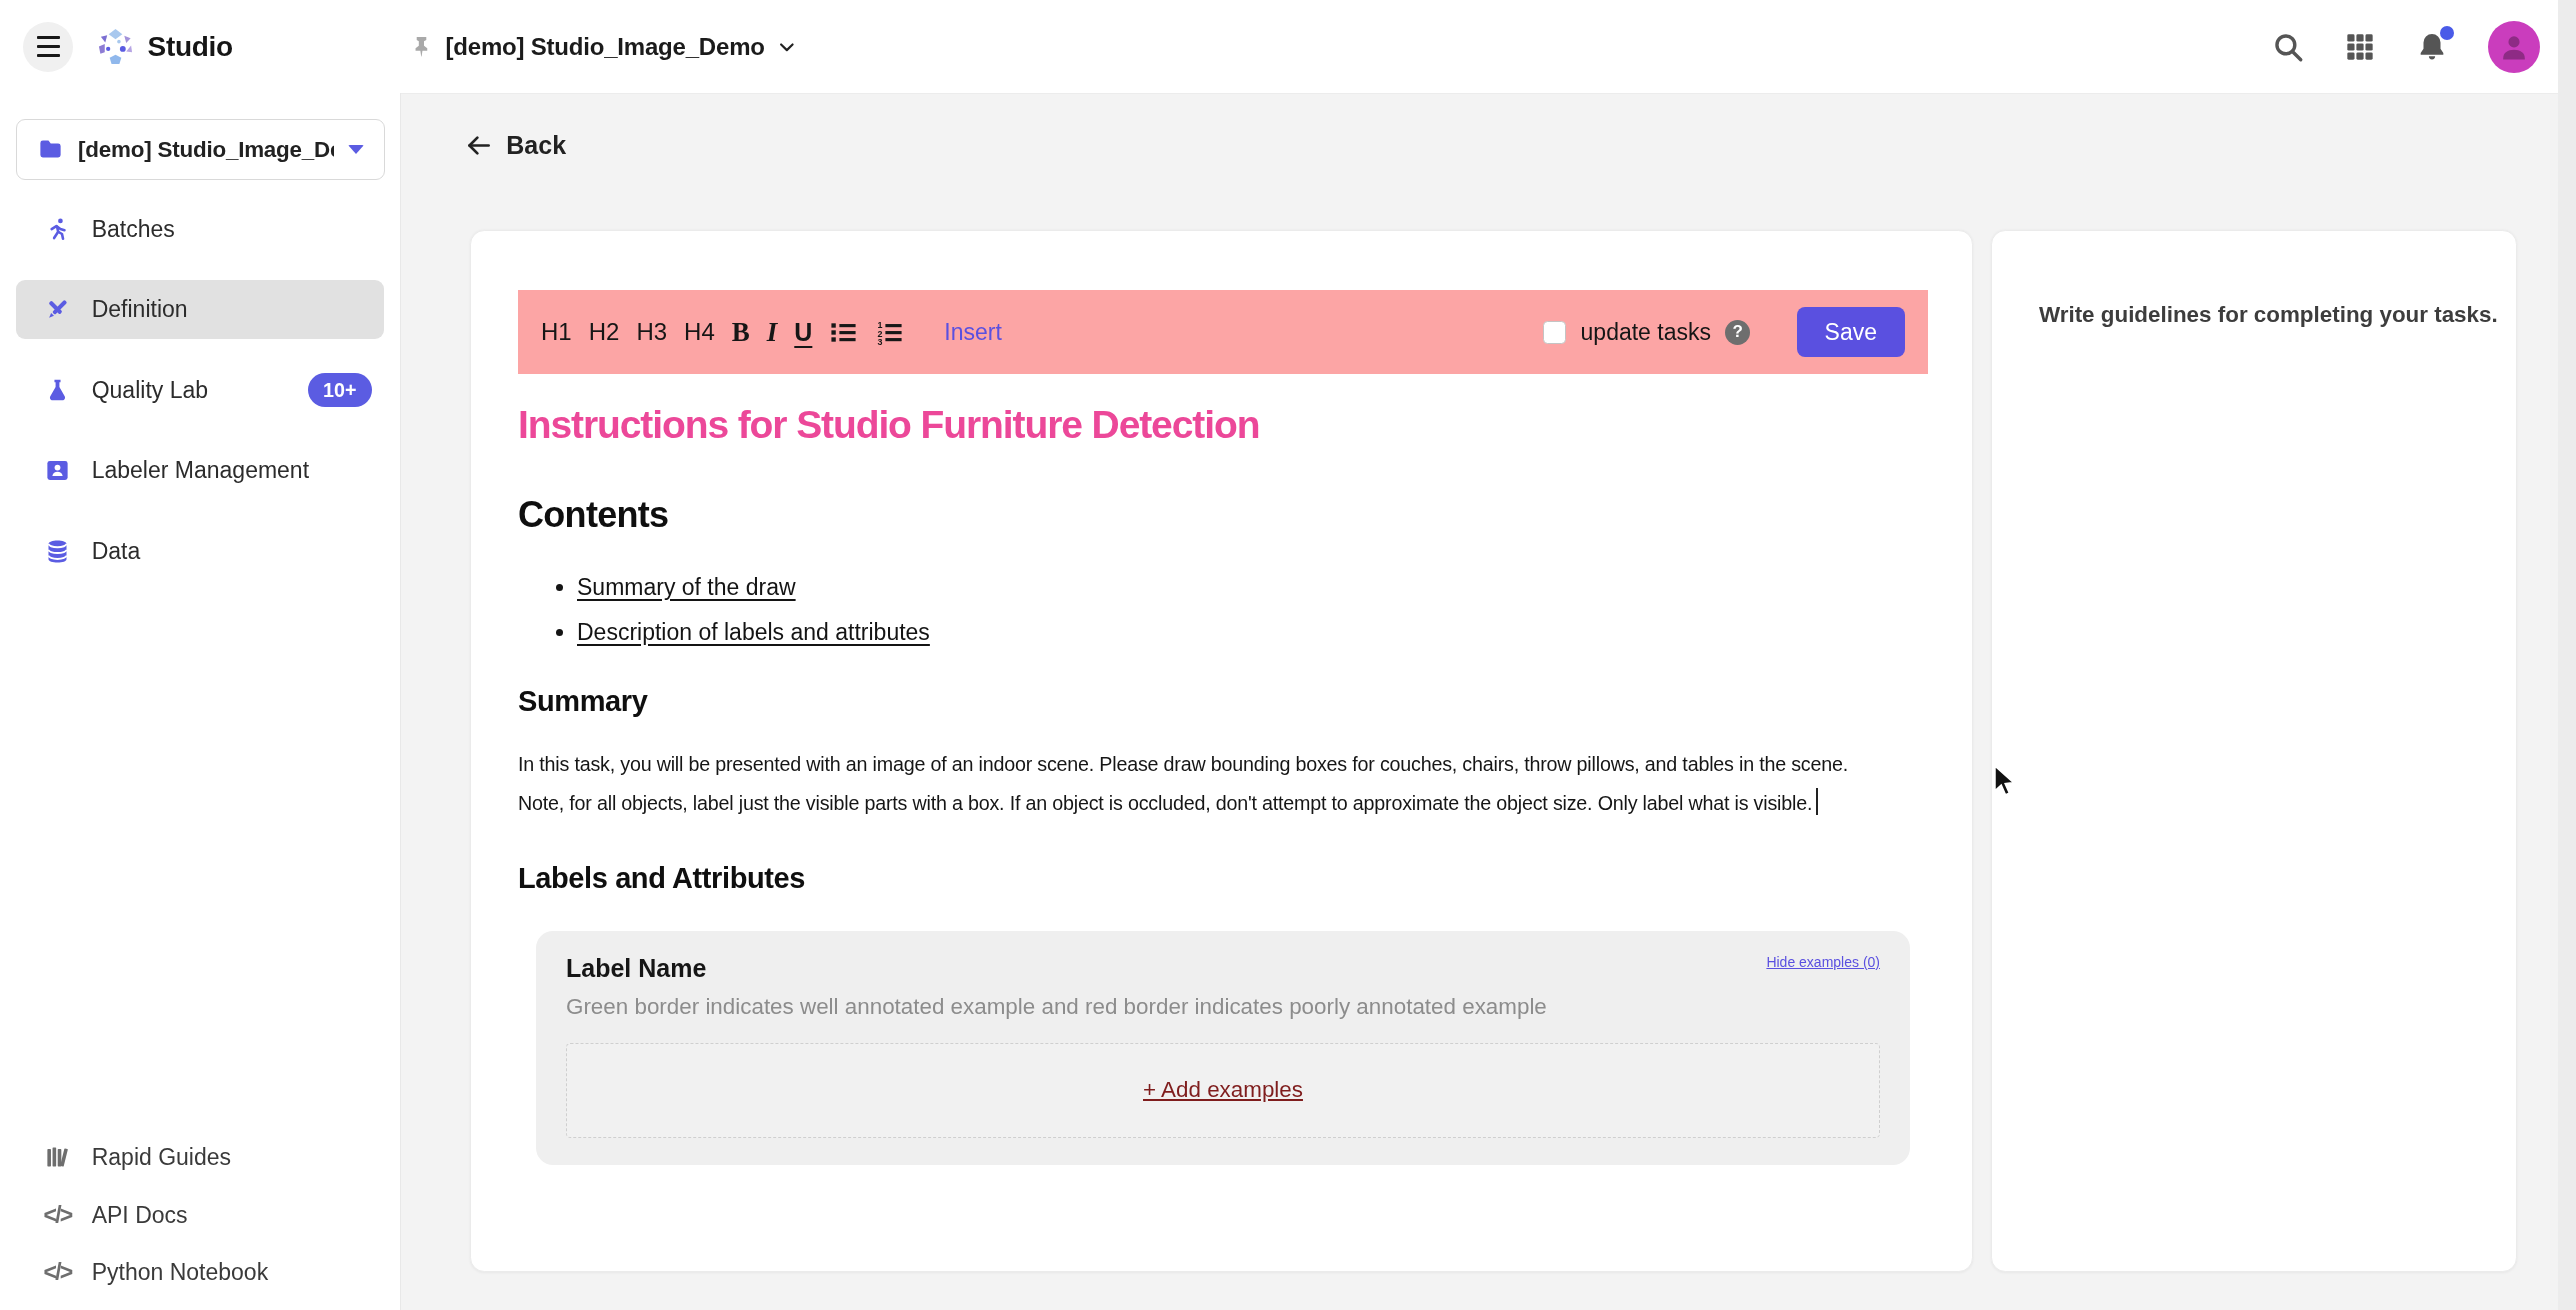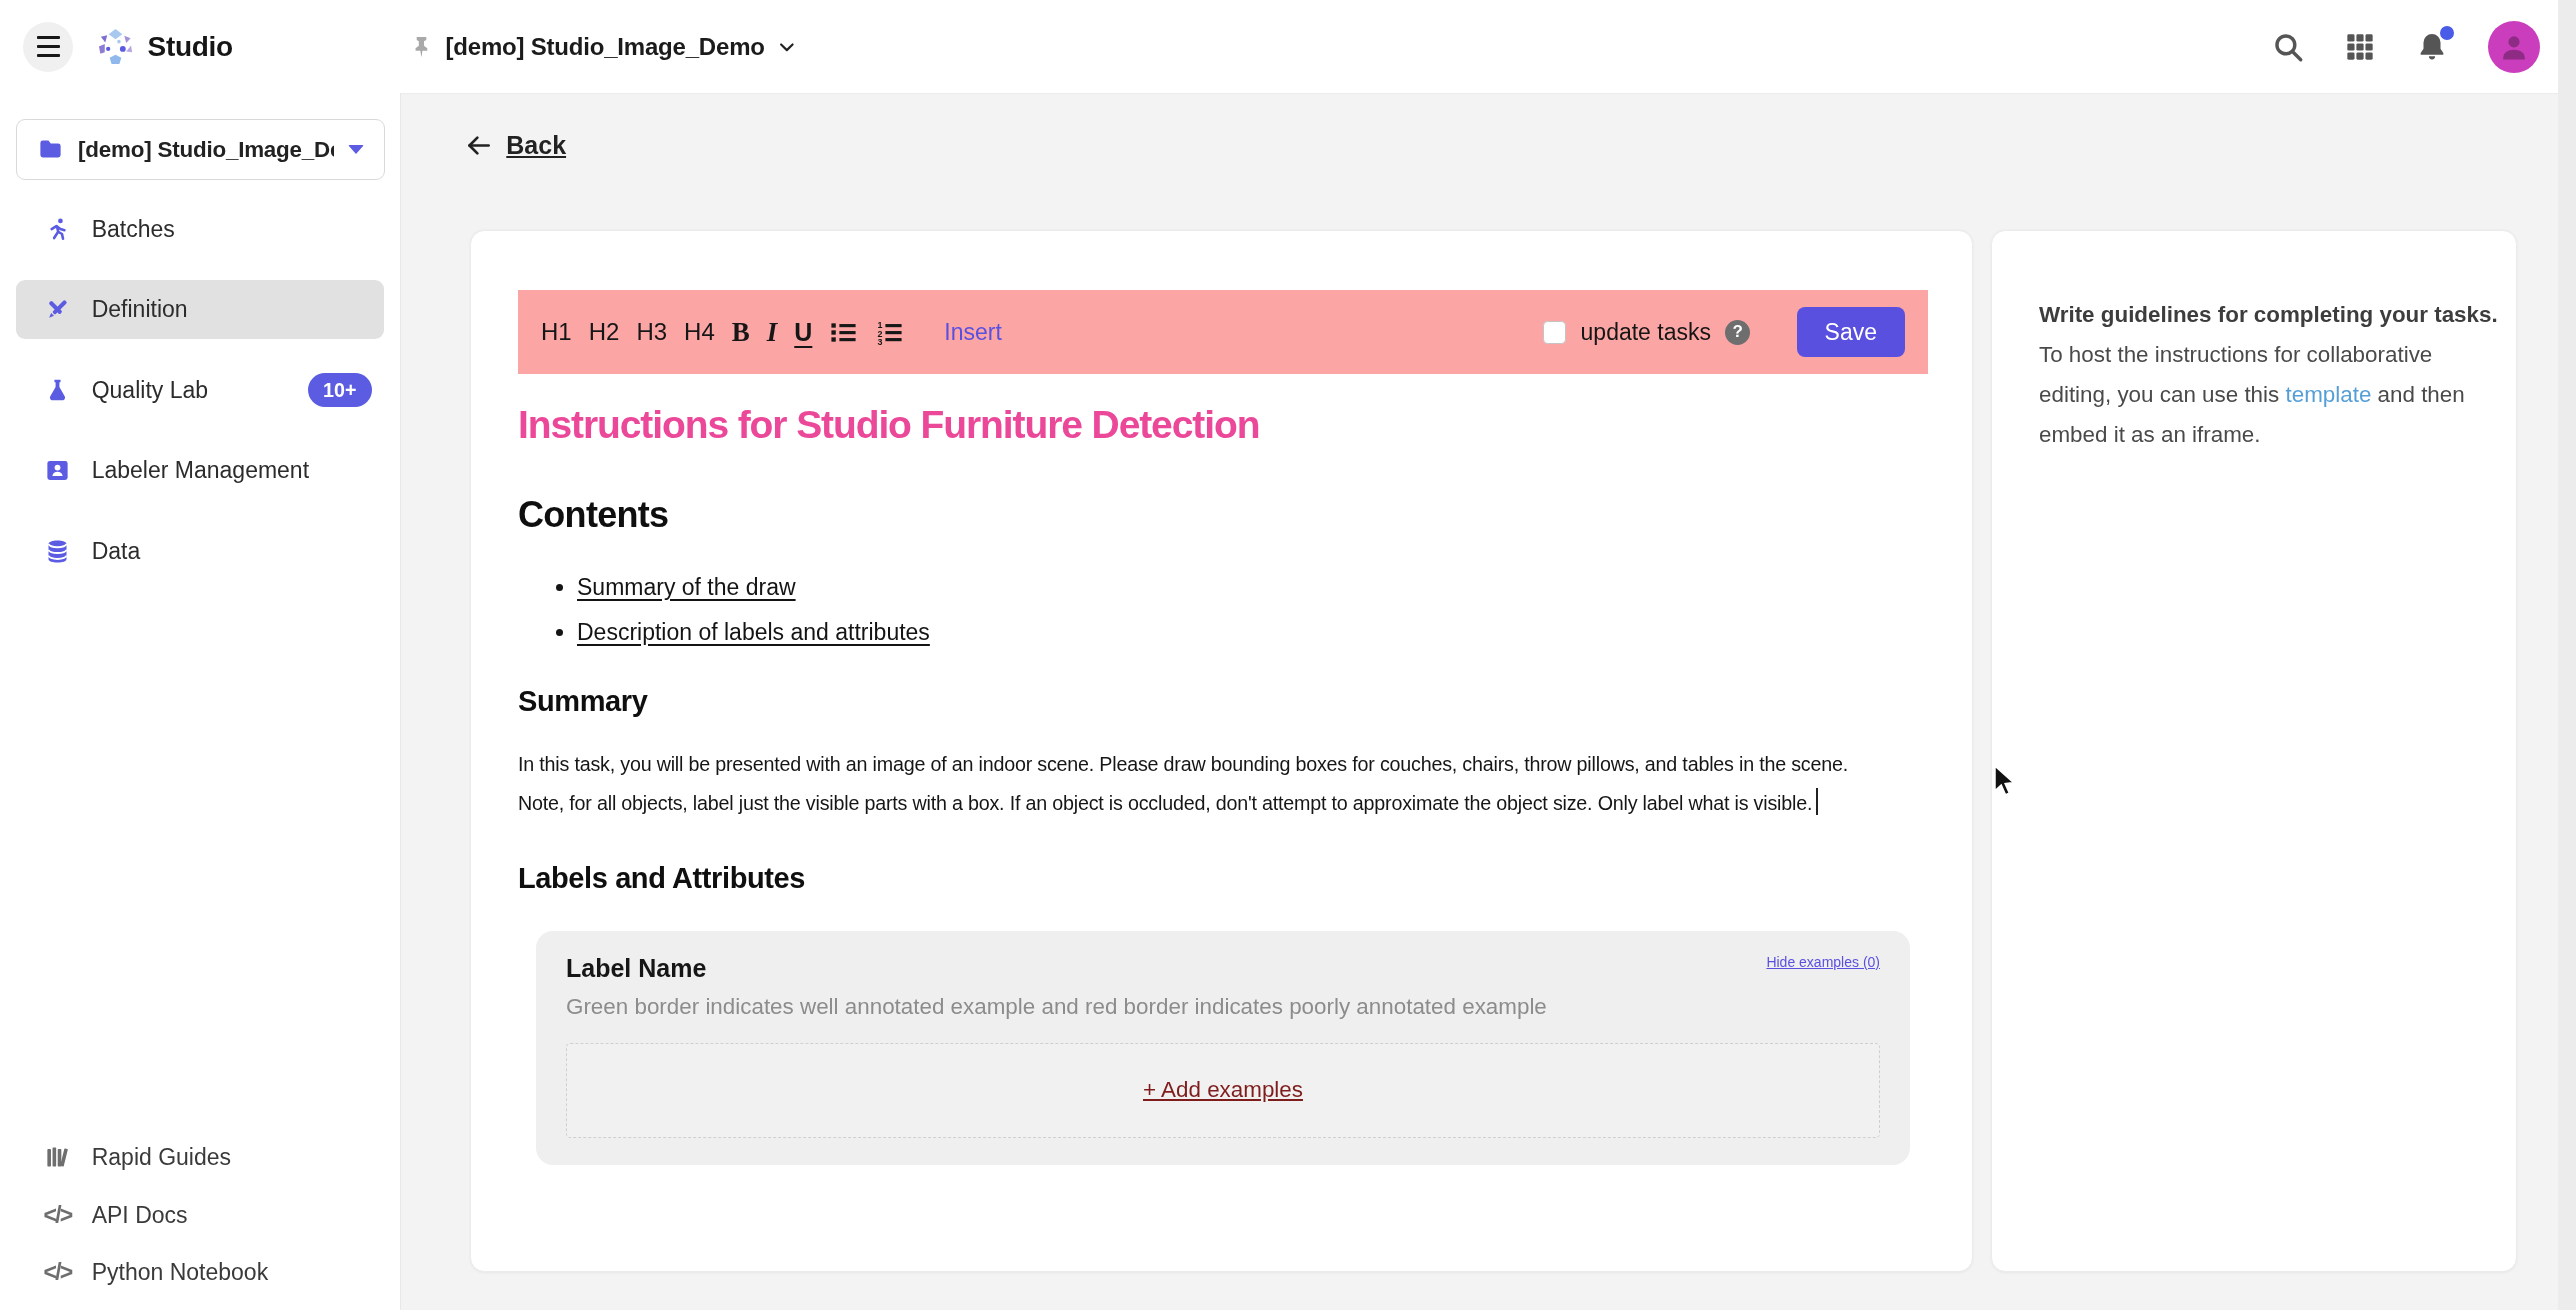--- a/index.html
+++ b/index.html
@@ -69,21 +69,21 @@
     margin-left:auto;margin-right:12.5px;background:#5b5ce2;color:#fff;
     font-size:19.7px;font-weight:600;padding:5.4px 15px;border-radius:894px;
   }
   .side-footer{position:absolute;left:16px;right:16px;bottom:16px;display:flex;flex-direction:column;gap:14.3px;}
   .side-footer .nav-item{height:43px;color:#3a3a3a;}
   .code-glyph{font-size:23px;font-weight:700;color:#6e6e6e;letter-spacing:-1.8px;}
 
   
   .back-btn{
     position:absolute;left:465px;top:131px;display:flex;align-items:center;gap:14.3px;
-    font-size:25px;font-weight:700;color:#222;text-decoration:underline;
+    font-size:25px;font-weight:700;color:#222;
   }
   #editor-card{
     position:absolute;left:470px;top:230px;width:1503px;height:1042px;
     background:#fff;border:0.9px solid #ebebeb;border-radius:14.3px;box-sizing:border-box;
     box-shadow:0 0.9px 2.7px rgba(0,0,0,.05);overflow:hidden;
   }
   .toolbar{
     position:absolute;left:47px;top:59px;width:1410px;height:84px;box-sizing:border-box;
     background:#fca5a5;display:flex;align-items:center;padding:0 23px;gap:17px;
   }
@@ -404,21 +404,20 @@
       <div class="lc-dashed">
         <a href="#" class="lc-add">+ Add examples</a>
       </div>
     </div>
   </div>
 </section>
 
 <aside id="right-card">
   <div class="rp-text">
     <div class="rp-title">Write guidelines for completing your tasks.</div>
-    <p class="rp-body"><span>To host the instructions for collaborative editing, you can use this </span><a href="#" class="rp-link">template</a><span> and then embed it as an iframe.</span></p>
   </div>
 </aside>
 
 <div id="scrollbar-track"></div>
 
 <span id="mouse-cursor">
   <svg width="32" height="36" viewBox="0 0 24 28">
     <path d="M4 2 L4 22 L9 17.5 L12.3 25 L15.6 23.4 L12.4 16.2 L19 15.4 Z" fill="#111" stroke="#fff" stroke-width="1.6"></path>
   </svg>
 </span>

